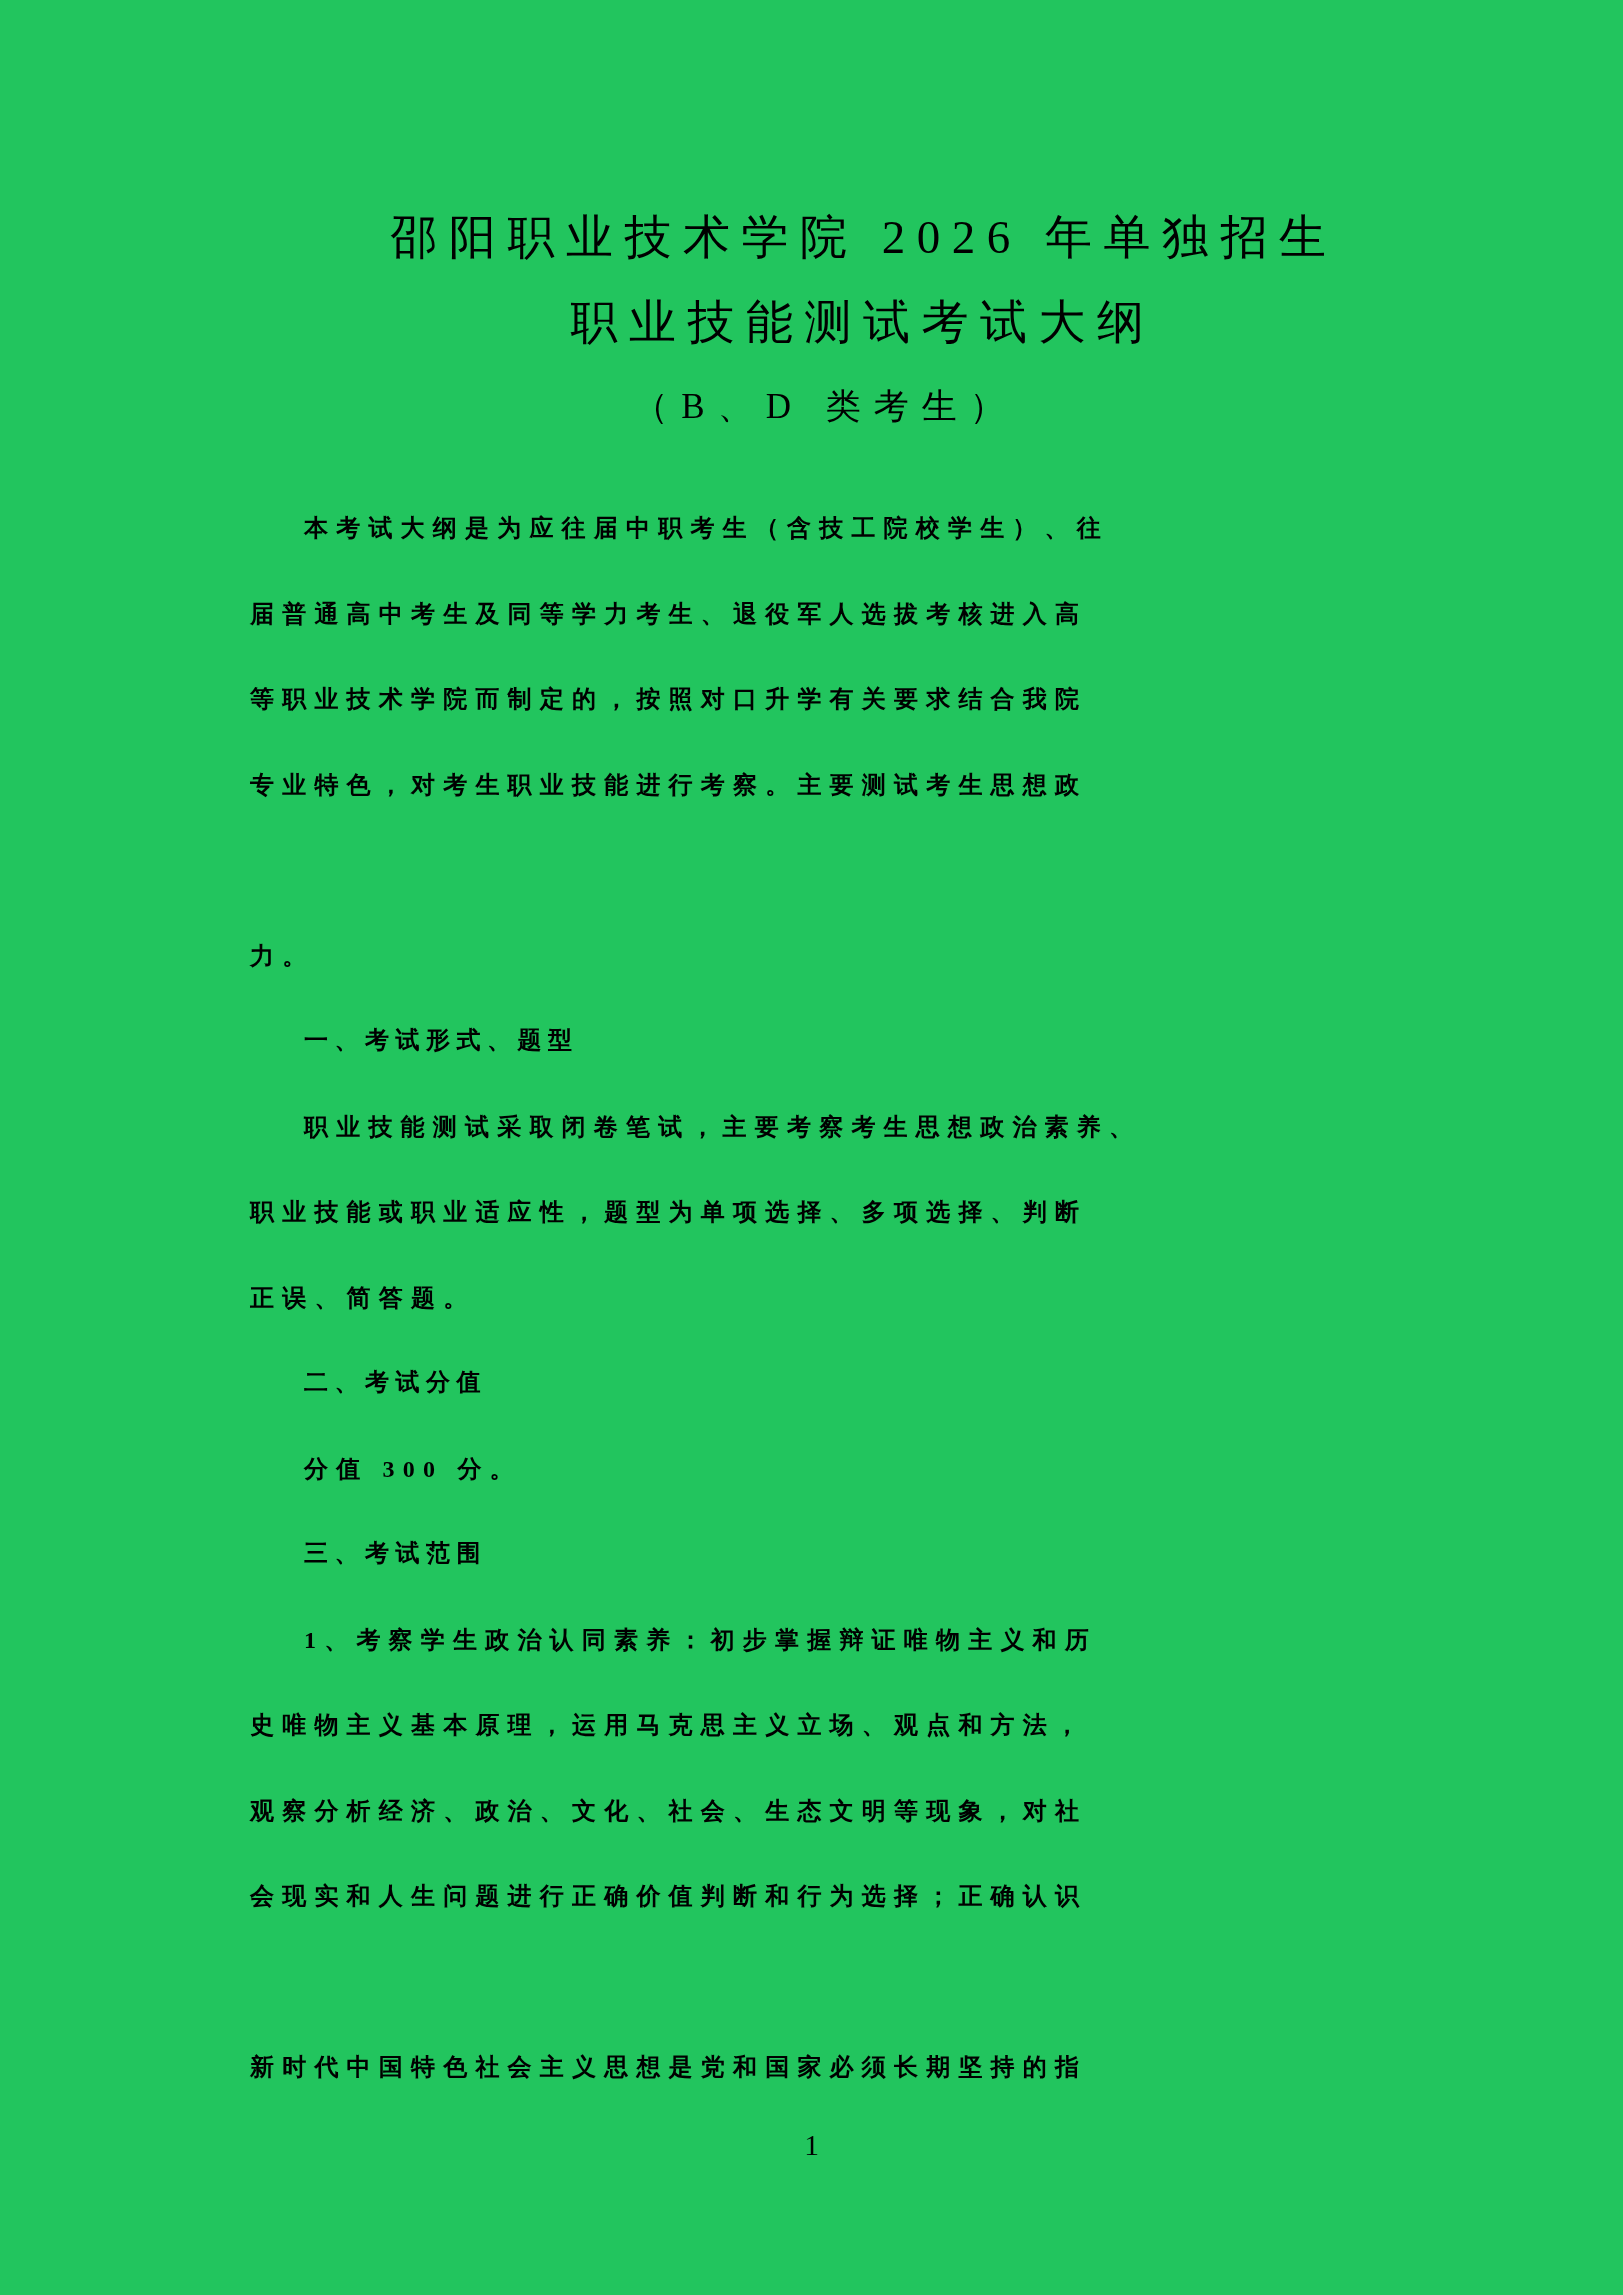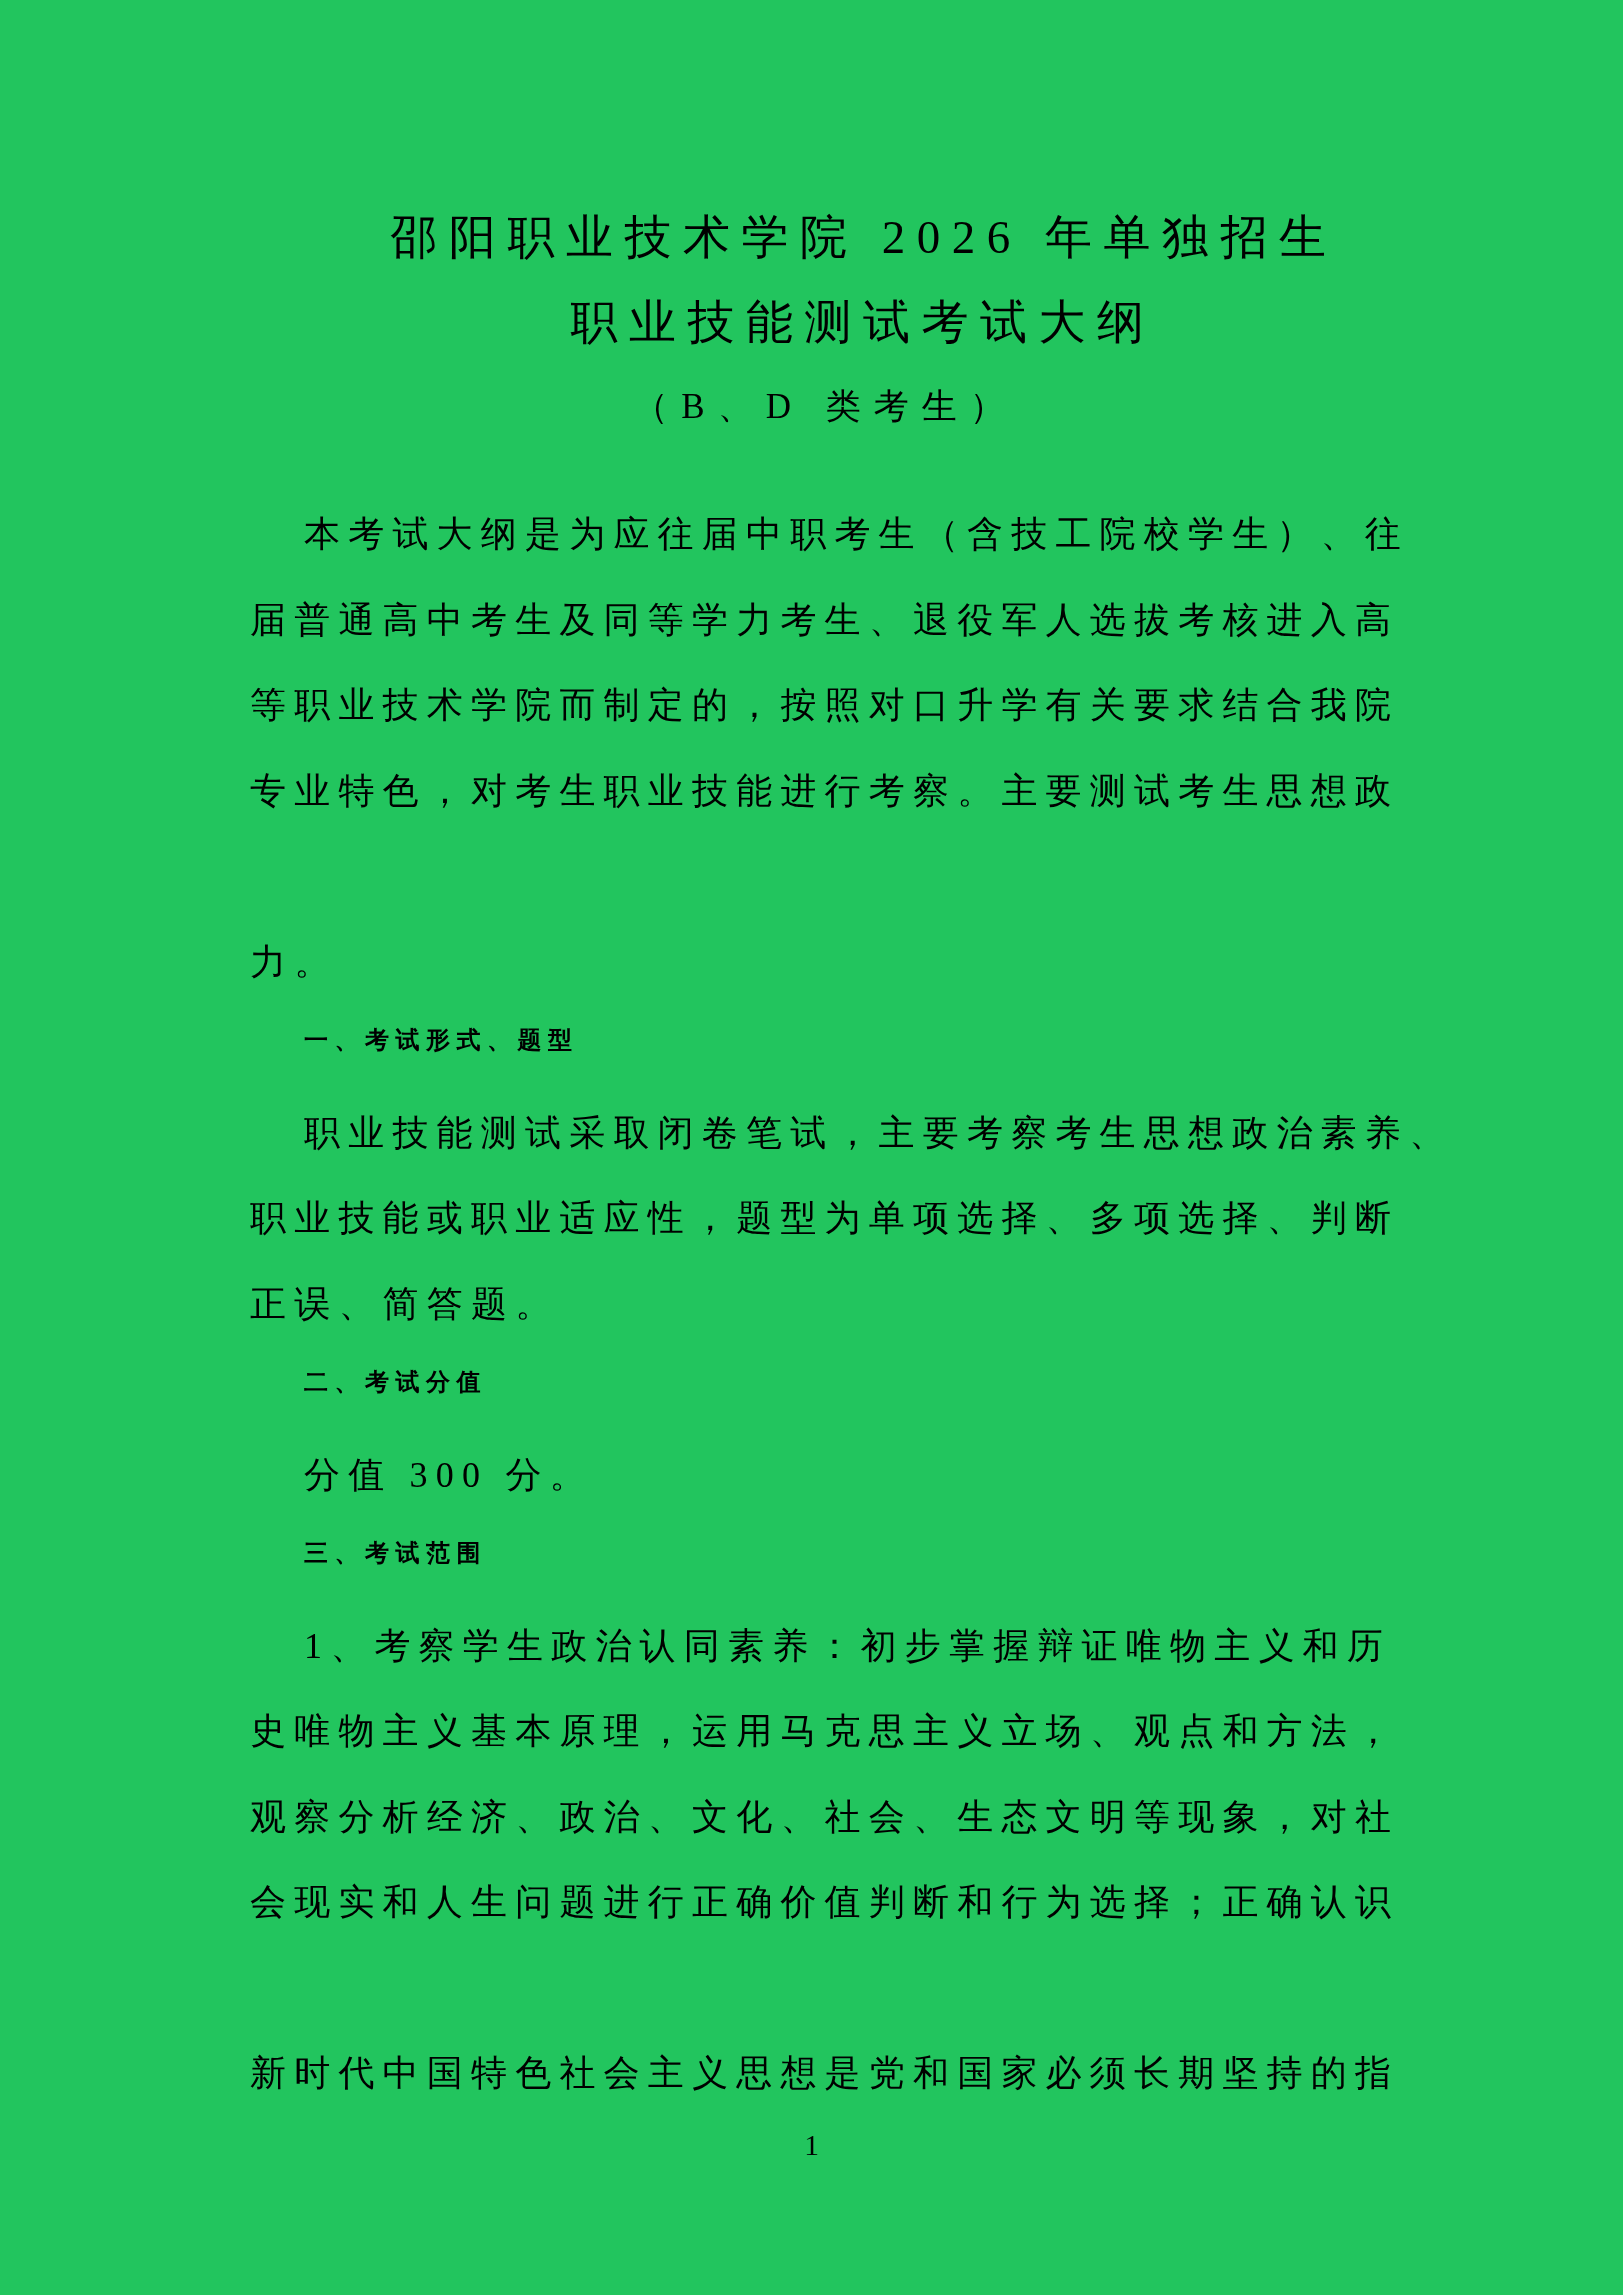--- a/index.html
+++ b/index.html
@@ -33,23 +33,23 @@
     font-weight: 400;
   }
   .subtitle-line {
     font-family: "Liberation Serif", "DejaVu Serif", serif;
     font-size: 35px;
     letter-spacing: 13px;
     font-weight: 400;
   }
   .body-line {
     font-family: "Liberation Serif", "DejaVu Serif", serif;
-    font-size: 36px;
+    font-size: 24px;
     letter-spacing: 8.2px;
-    font-weight: 400;
+    font-weight: 700;
   }
   .heading-line {
     font-family: Liberation Serif, serif;
     font-size: 24px;
     letter-spacing: 6.5px;
     font-weight: 700;
   }
   .page-number {
     font-family: "Liberation Serif", "DejaVu Serif", serif;
     font-size: 29.5px;

